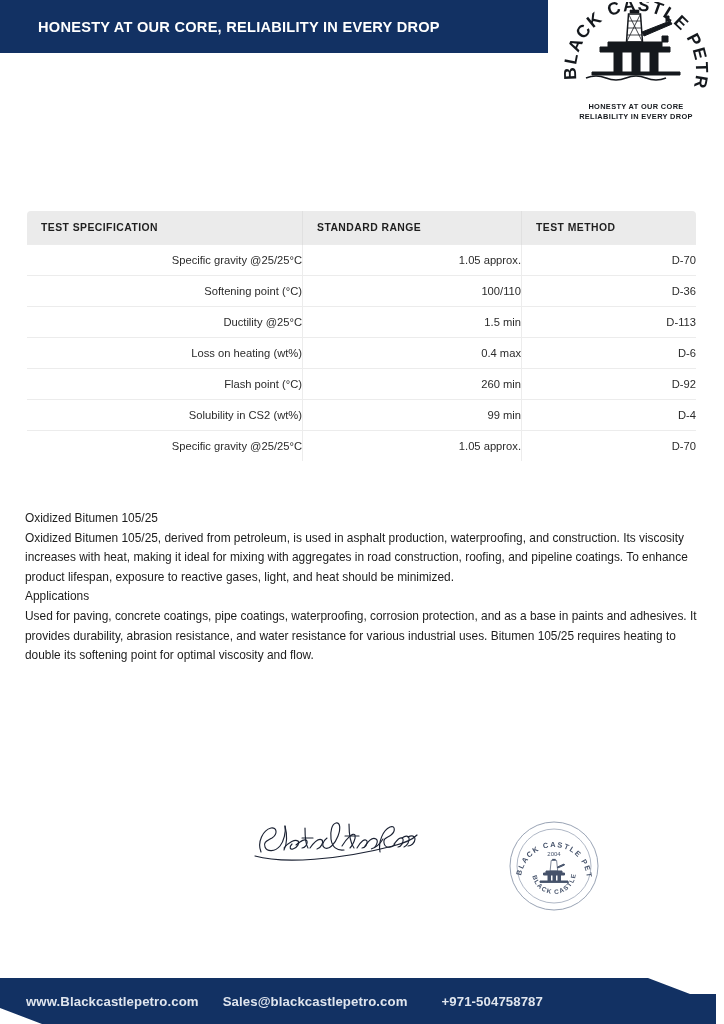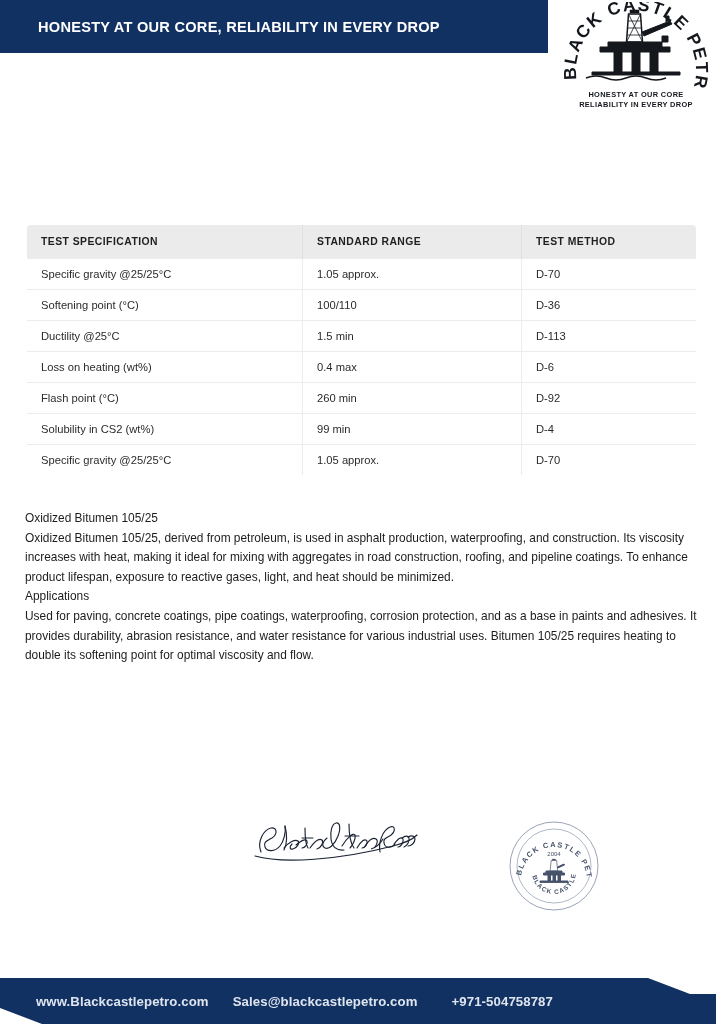--- a/index.html
+++ b/index.html
@@ -42,21 +42,21 @@
     left:548px; top:2px;
     width:176px; height:128px;
   }
   .logo-mark {
     position:absolute;
     left:14px; top:0;
     width:148px; height:96px;
   }
   .logo-tagline {
     position:absolute;
-    left:0; top:88px;
+    left:0; top:100px;
     width:176px;
     text-align:center;
     color:#14181d;
     font-size:7.4px;
     font-weight:bold;
     line-height:10px;
     letter-spacing:0.35px;
   }
 
   
@@ -65,21 +65,21 @@
     left:26px; top:174px;
     font-size:17.5px;
     font-weight:bold;
     color:#1d1d1d;
     letter-spacing:-0.1px;
   }
 
   
   .spec-table {
     position:absolute;
-    left:26px; top:224px;
+    left:26px; top:210px;
     width:670px;
     border-collapse:collapse;
     table-layout:fixed;
     border:1px solid #e3e3e3;
     border-radius:5px;
     overflow:hidden;
   }
   .spec-table col.c1 { width:276px; }
   .spec-table col.c2 { width:219px; }
   .spec-table col.c3 { width:175px; }
@@ -93,21 +93,21 @@
     text-align:left;
     padding:11px 0 11px 14px;
     border-right:1px solid #e0e0e0;
     height:33px;
   }
   .spec-table thead th:last-child { border-right:none; }
 
   .spec-table tbody td {
     font-size:11.2px;
     color:#2b2b2b;
-    text-align:left;
+    text-align:right;
     padding:9px 0 9px 14px;
     height:31px;
     border-top:1px solid #ececec;
     border-right:1px solid #ececec;
     background:#ffffff;
   }
   .spec-table tbody td:last-child { border-right:none; }
 
   
   .copy {
@@ -146,21 +146,21 @@
                                724px 0, 724px 46px, 34px 46px, 0 46px);
     clip-path: polygon(0 0, 648px 0, 690px 16px, 724px 16px,
                        724px 46px, 42px 46px, 0 30px);
   }
   .footer-items {
     position:absolute;
     left:0; top:978px;
     width:724px; height:46px;
     display:flex;
     align-items:center;
-    padding-left:36px;
+    padding-left:26px;
     color:#dfe5ee;
     font-size:13.2px;
     font-weight:bold;
     letter-spacing:0.1px;
     white-space:nowrap;
   }
   .footer-items .fi-site { margin-right:24px; }
   .footer-items .fi-mail { margin-right:34px; }
 </style>
 </head>

